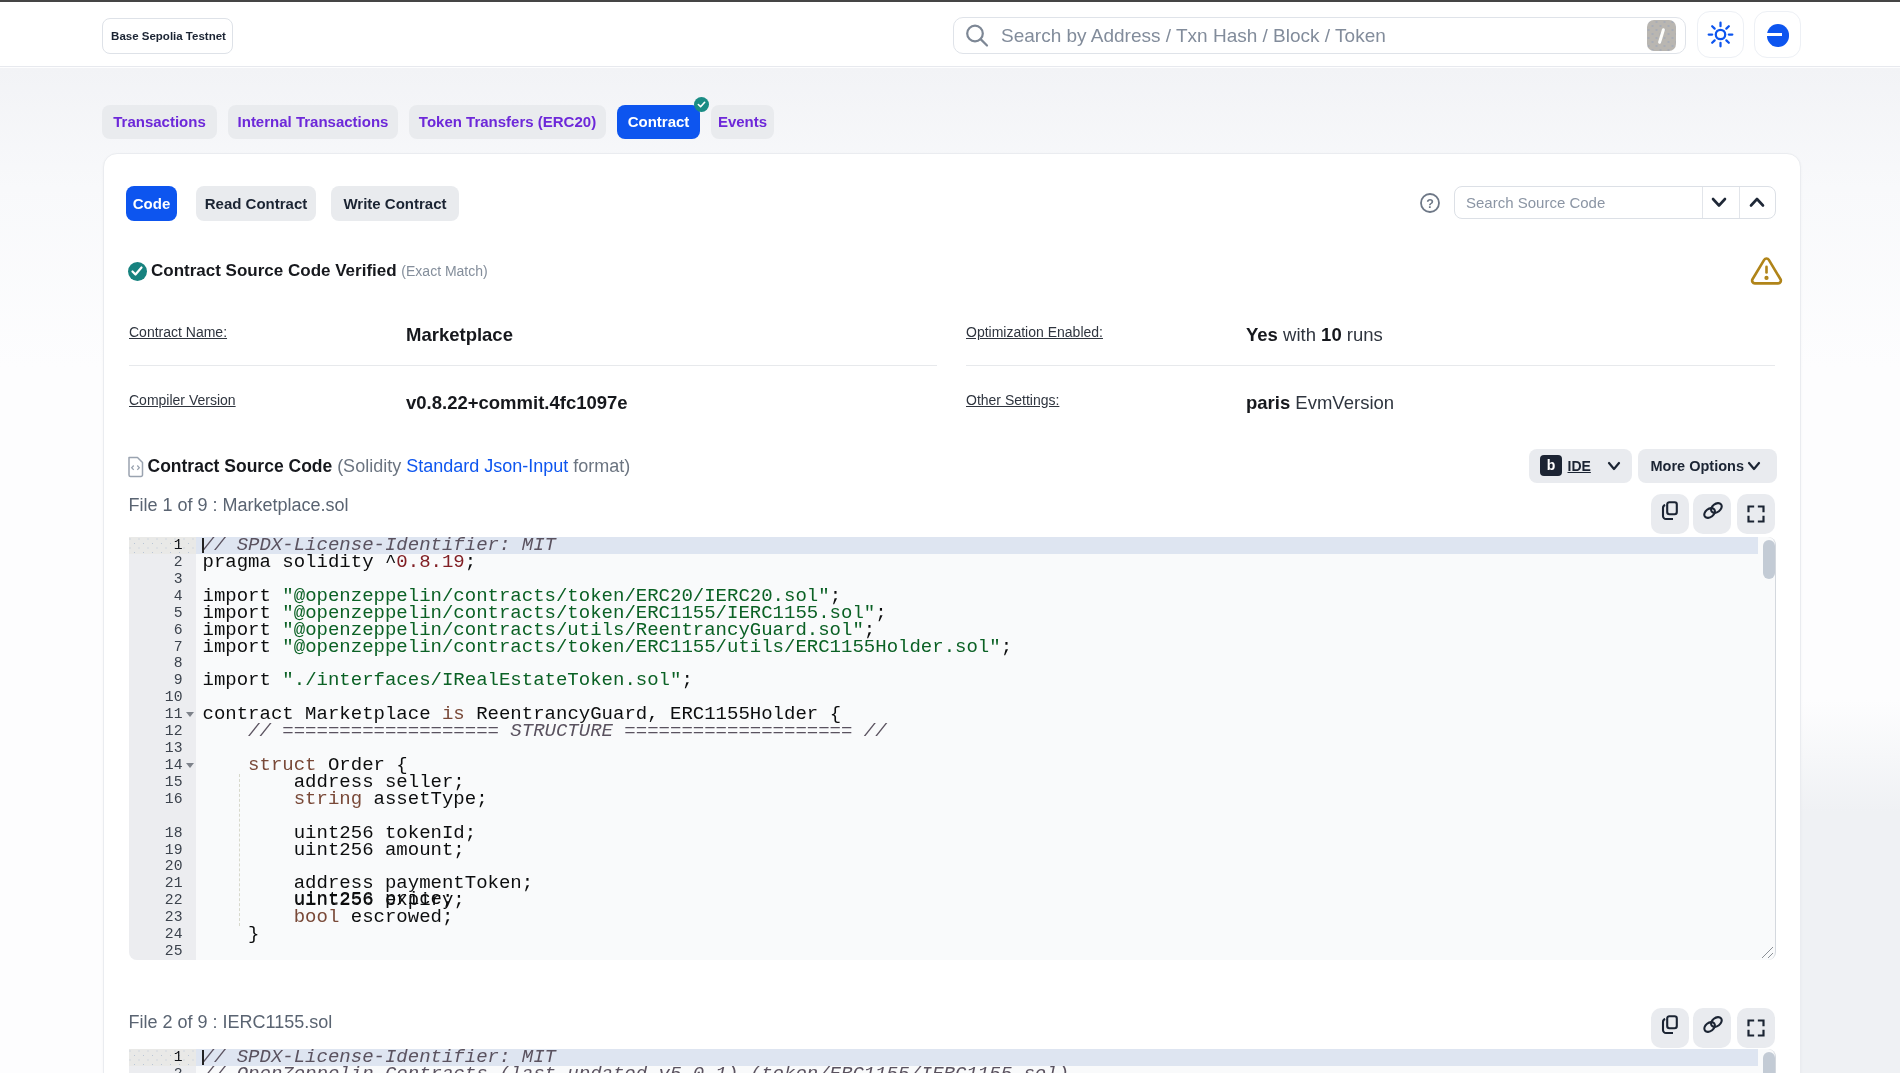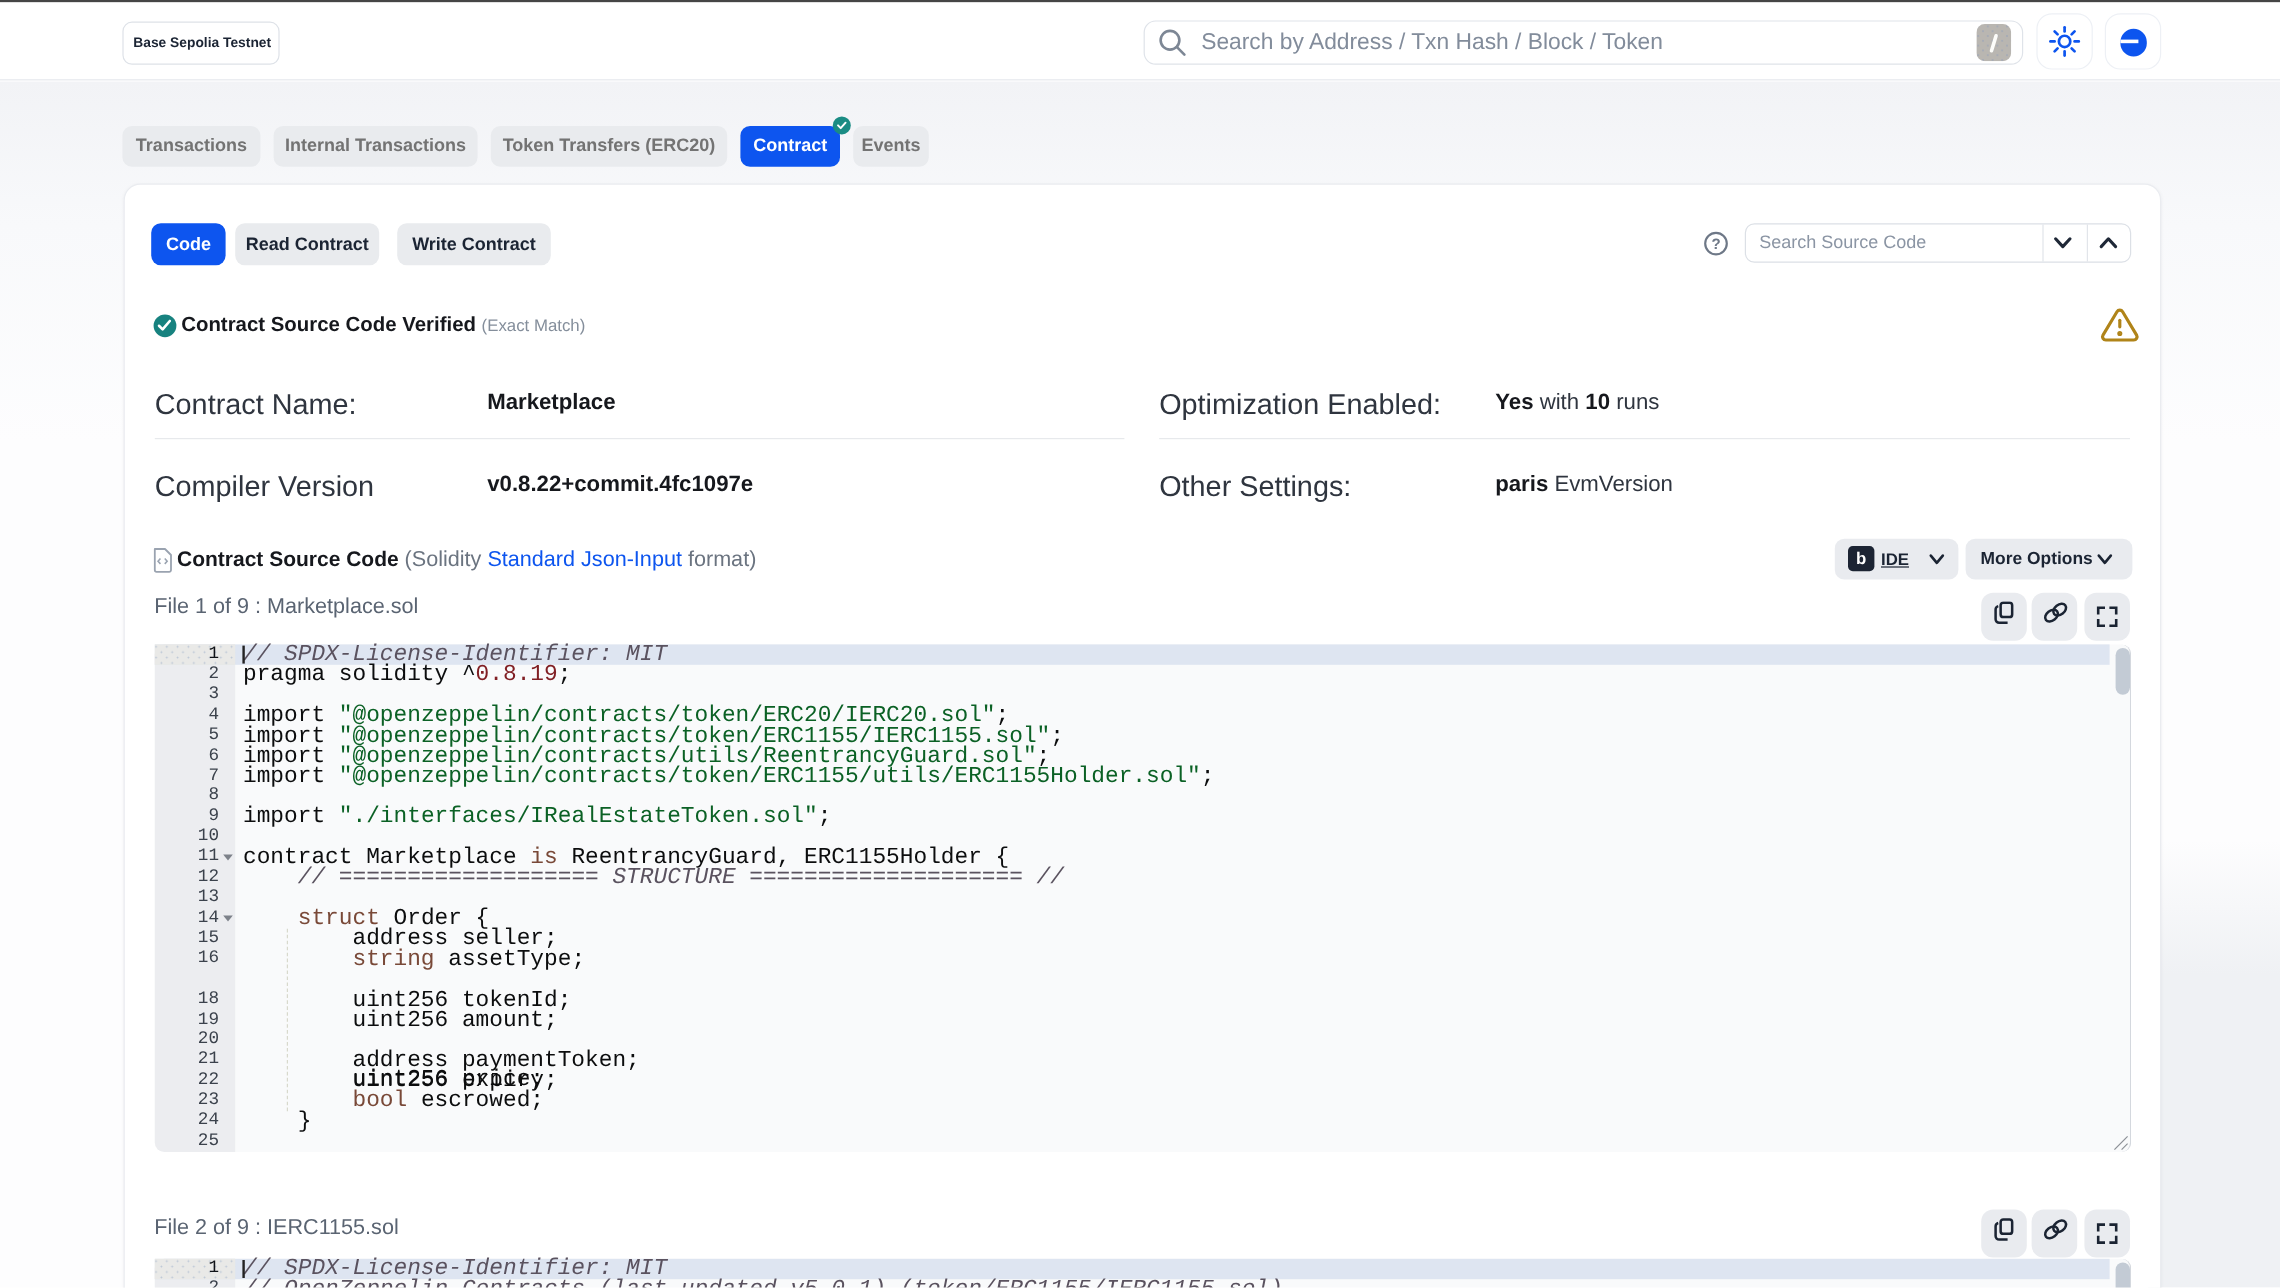--- a/index.html
+++ b/index.html
@@ -22,46 +22,46 @@
     background-image:radial-gradient(rgba(130,150,190,0.32) 0.7px, transparent 0.9px), radial-gradient(rgba(130,150,190,0.32) 0.7px, transparent 0.9px);
     background-size:8px 8px, 8px 8px; background-position:1.5px 2px, 5.5px 6px; }
   #kbd .sl { position:absolute; left:13.2px; top:7.5px; width:3px; height:16px; background:#fdfdfa; transform:rotate(17deg); border-radius:1.5px; }
   .hbtn { top:11px; width:47px; height:47px; background:#fff; border:1px solid #edf0f5; border-radius:13px; }
   #sunbtn { left:1697px; }
   #avabtn { left:1754px; }
   #avacircle { left:1766.5px; top:24px; width:22.5px; height:22.5px; border-radius:50%; background:#0d55ef; }
   #avabar { left:1767px; top:33.2px; width:15px; height:2.9px; background:#fff; }
 
   
-  .tab { top:105px; height:34px; border-radius:8px; background:#e9ebee; color:#737373;
+  .tab { top:105px; height:34px; border-radius:8px; background:#e9ebee; color:#6d28d9;
     font-size:15px; font-weight:bold; line-height:34px; text-align:center; }
   .tabblue { background:#0d55ef; color:#fff; }
   #badge { left:694px; top:96.5px; width:15px; height:15px; border-radius:50%; background:#1a8c84; }
 
   
   #card { left:103px; top:153px; width:1698px; height:1100px; background:#fff;
     border:1px solid #eaecf0; border-radius:14px; box-shadow:0 1px 3px rgba(20,30,50,0.04); }
 
   .pillbtn { top:186px; height:35px; border-radius:8px; background:#e9ebee; color:#1b2433;
     font-size:15px; font-weight:bold; line-height:35px; text-align:center; }
-  #btncode { left:126px; width:62px; background:#0d55ef; color:#fff; }
+  #btncode { left:126px; width:51px; background:#0d55ef; color:#fff; }
   #btnread { left:196px; width:120px; }
   #btnwrite { left:331px; width:128px; }
 
   #srchsrc { left:1454px; top:186px; width:322px; height:33px; border:1px solid #dce0e6; border-radius:8px; background:#fff; }
   #srchsrcph { left:1466px; top:186px; height:33px; line-height:33px; font-size:15px; color:#8b95a4; }
   .vdiv { top:187px; width:1px; height:31px; background:#e2e5ea; }
 
   
   #vcheck { left:127.5px; top:262px; width:19px; height:19px; border-radius:50%; background:#17827f; }
   #vtext { left:151px; top:261px; font-size:17px; color:#16181d; font-weight:bold; }
   #vtext .gray { font-weight:normal; color:#848e9b; font-size:14px; }
 
   
-  .lbl { font-size:24px; color:#2f353f; }
+  .lbl { font-size:14px; color:#2f353f;text-decoration:underline; }
   .val { font-size:18.5px; color:#16181d; font-weight:bold; }
   .val .n { font-weight:normal; color:#2f353f; }
   .hdiv { height:1px; background:#e7e9ec; top:365px; }
 
   
   #srchdr { left:147.5px; top:456px; font-size:17.5px; font-weight:bold; color:#16181d; }
   #srchdr .gray { font-weight:normal; color:#6b7480; font-size:18px; }
   #srchdr .blue { font-weight:normal; color:#0d55ef; font-size:18px; }
 
   .graybtn { border-radius:8px; background:#e9ebef; color:#1b2433; font-size:15px; font-weight:bold; }

